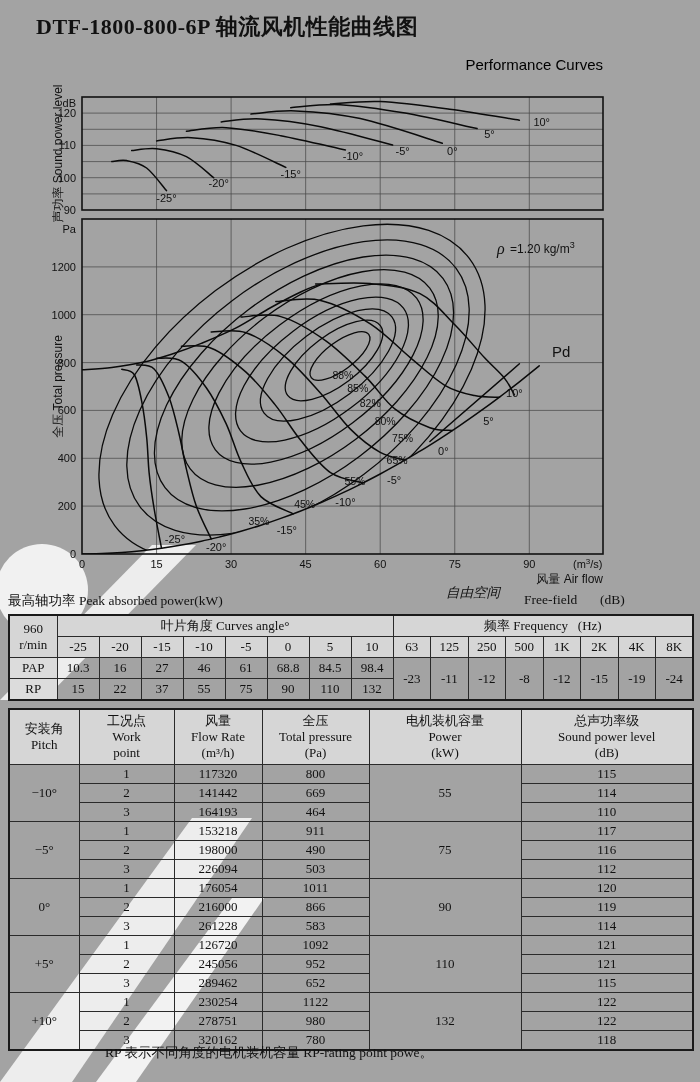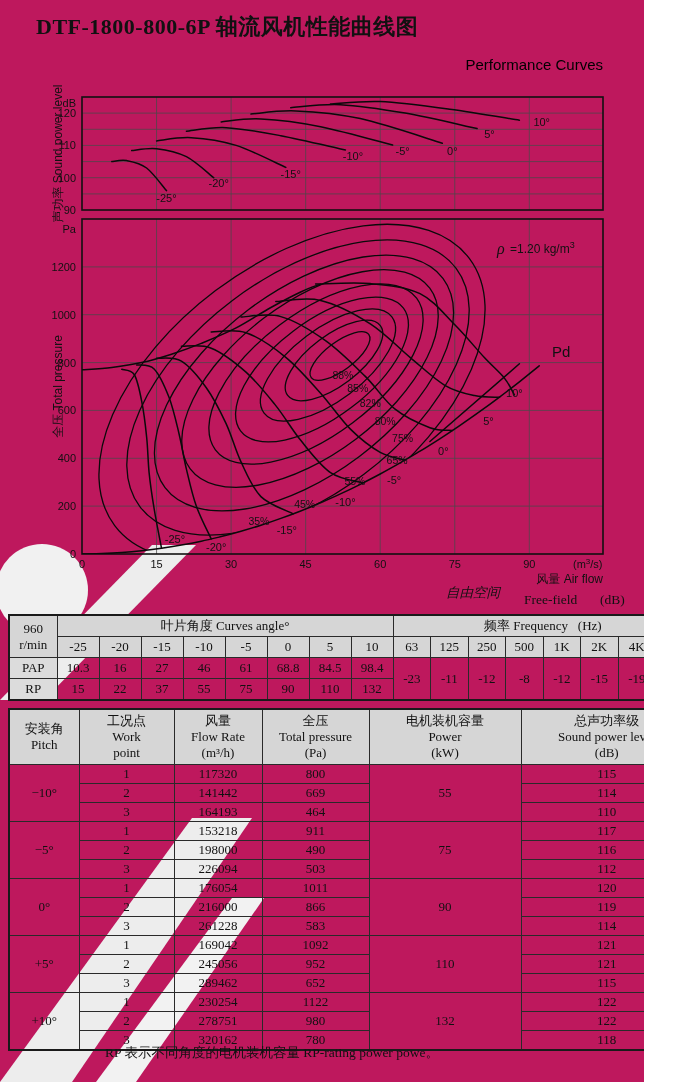--- a/index.html
+++ b/index.html
@@ -1,16 +1,16 @@
 <!DOCTYPE html>
 <html><head>
 <meta charset="utf-8">
 <style>
   html,body{margin:0;padding:0;background:#ffffff;}
-  .page{position:relative;width:644px;height:1082px;background:#be185d;overflow:hidden;
+  .page{position:relative;width:700px;height:1082px;background:#a3a3a3;overflow:hidden;
         font-family:"Liberation Serif",serif;color:#111;}
   .wm{position:absolute;left:0;top:0;z-index:0;}
   .content{position:absolute;left:0;top:0;z-index:1;width:700px;height:1082px;}
   .title{position:absolute;left:36px;top:12px;font-size:22px;font-weight:bold;
          font-family:"Liberation Serif",serif;letter-spacing:0.5px;}
   .subtitle{position:absolute;right:97px;top:56px;font-size:15px;
             font-family:"Liberation Sans",sans-serif;color:#000;}
   .charts-svg{position:absolute;left:0;top:85px;}
   .note-left{position:absolute;left:8px;top:592px;font-size:13.5px;}
   .note-cn{position:absolute;left:446px;top:584px;font-size:13.5px;font-style:italic;}
@@ -164,20 +164,21 @@
           <text x="286.8" y="534.1" text-anchor="middle" font-size="11" font-family="Liberation Sans, sans-serif" fill="#111">-15°</text>
           <text x="345.4" y="505.8" text-anchor="middle" font-size="11" font-family="Liberation Sans, sans-serif" fill="#111">-10°</text>
           <text x="394.1" y="483.8" text-anchor="middle" font-size="11" font-family="Liberation Sans, sans-serif" fill="#111">-5°</text>
           <text x="443.3" y="455.1" text-anchor="middle" font-size="11" font-family="Liberation Sans, sans-serif" fill="#111">0°</text>
           <text x="488.5" y="424.5" text-anchor="middle" font-size="11" font-family="Liberation Sans, sans-serif" fill="#111">5°</text>
           <text x="514.4" y="397.2" text-anchor="middle" font-size="11" font-family="Liberation Sans, sans-serif" fill="#111">10°</text>
           <text x="552" y="357" font-size="15" font-family="Liberation Sans, sans-serif" fill="#111">Pd</text>
         </g>
       </svg>
 
+    <div class="note-left">最高轴功率 Peak absorbed power(kW)</div>
     <div class="note-cn">自由空间</div>
     <div class="note-en">Free-field</div>
     <div class="note-unit">(dB)</div>
 
     <table class="t1" id="papTable">
         <colgroup>
           <col style="width:48px">
           <col style="width:42px">
           <col style="width:42px">
           <col style="width:42px">
@@ -325,21 +326,21 @@
           </tr>
           <tr>
             <td>3</td>
             <td>261228</td>
             <td>583</td>
             <td>114</td>
           </tr>
           <tr>
             <td rowspan="3">+5°</td>
             <td>1</td>
-            <td>169042</td>
+            <td>126720</td>
             <td>1092</td>
             <td rowspan="3">110</td>
             <td>121</td>
           </tr>
           <tr>
             <td>2</td>
             <td>245056</td>
             <td>952</td>
             <td>121</td>
           </tr>
@@ -366,16 +367,16 @@
           <tr>
             <td>3</td>
             <td>320162</td>
             <td>780</td>
             <td>118</td>
           </tr>
         </tbody>
       </table>
 
     <div class="remark">
-      <div class="l2">RP 表示不同角度的电机装机容量 RP-rating power powe。</div>
+      <div class="l2">RP 表示不同角度的电机装机容量 RP-rating point powe。</div>
     </div>
   </div>
 </div>
 
 </body></html>

